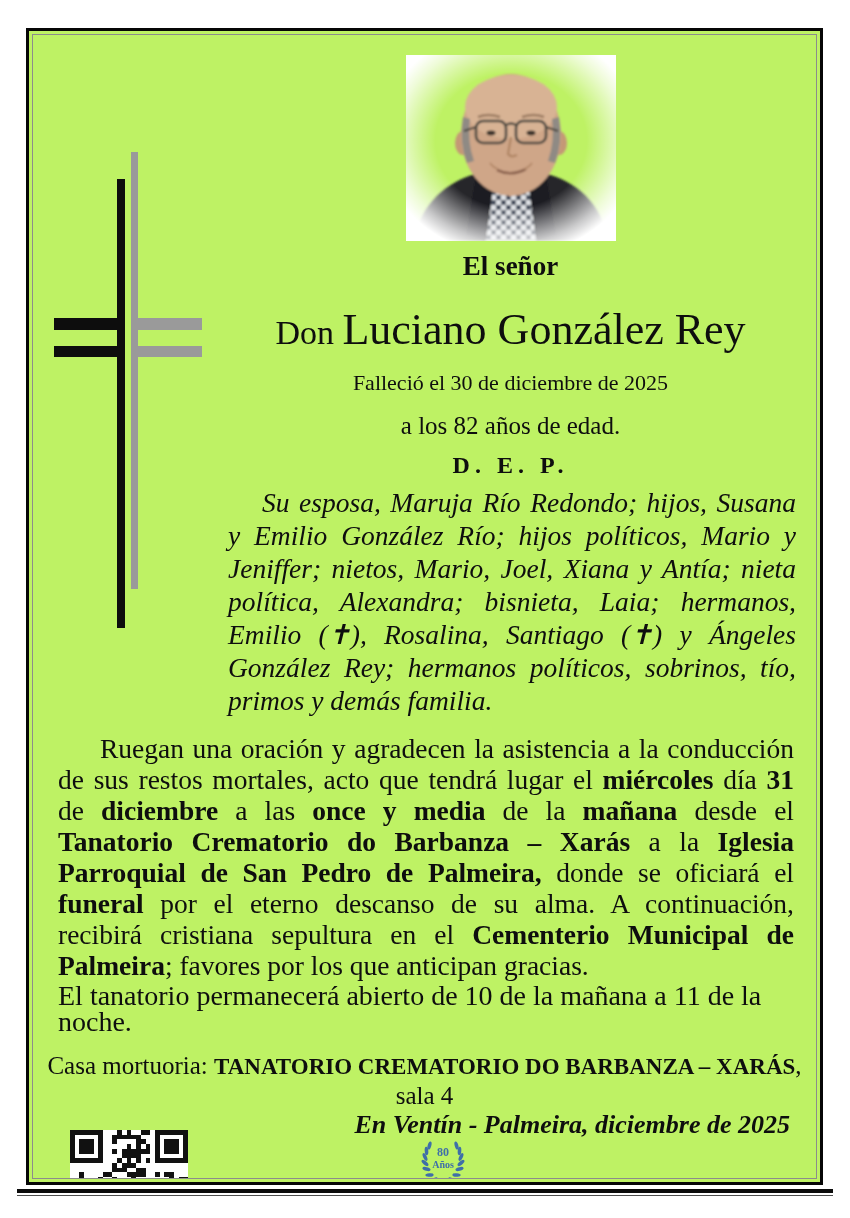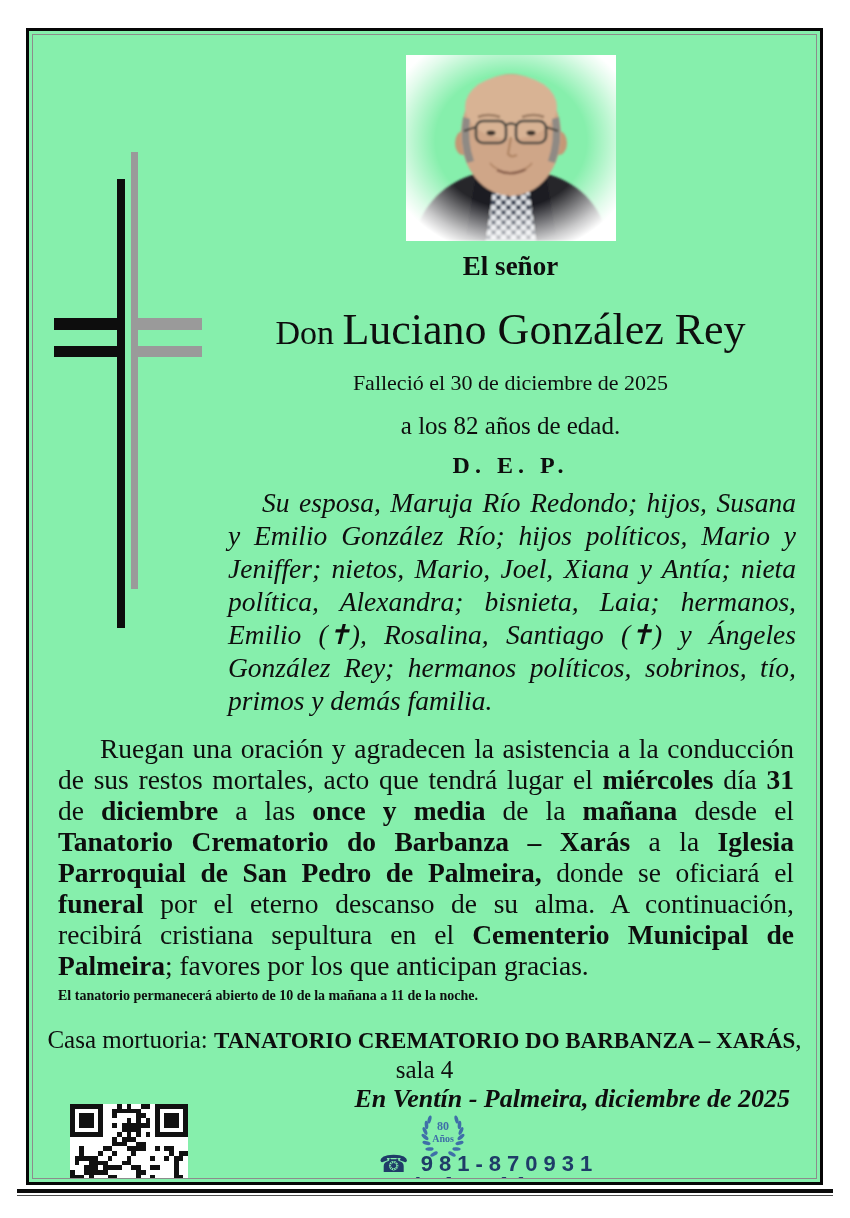--- a/index.html
+++ b/index.html
@@ -7,21 +7,21 @@
     --cross-gray:#9a9a9a; --cross-black:#0d0d0d;
     --border-black:#060606; --border-inner:#8c8c8c; --ink:#0e0e0e;
   }
   html,body{margin:0;padding:0;}
   body{width:850px;height:1218px;background:#ffffff;position:relative;
        font-family:"Liberation Serif","DejaVu Serif",serif;color:var(--ink);
        -webkit-font-smoothing:antialiased;}
   .page{position:absolute;inset:0;background:#fff;overflow:hidden;}
 
   .card{position:absolute;left:26px;top:28px;width:791px;height:1151px;
-        border:3px solid var(--border-black);background:#86efac;}
+        border:3px solid var(--border-black);background:#bef264;}
   .card-inner{position:absolute;left:3px;top:3px;right:3px;bottom:3px;
         border:1px solid var(--border-inner);pointer-events:none;}
   .content{position:absolute;left:8px;top:8px;right:8px;bottom:4px;overflow:hidden;}
 
   
   .cross-wrap{position:absolute;left:0;top:0;width:220px;height:640px;}
   .cross-bar{position:absolute;}
   .cv-gray {left:94px;top:113px;width:7px;height:437px;background:var(--cross-gray);}
   .cv-black{left:80px;top:140px;width:8px;height:449px;background:var(--cross-black);}
   .ch1-black{left:17px;top:279px;width:71px;height:12px;background:var(--cross-black);}
@@ -38,21 +38,21 @@
   .l-age{font-size:25px;line-height:29px;margin-top:13px;}
   .l-dep{font-size:24px;font-weight:bold;letter-spacing:5px;line-height:28px;margin-top:11px;}
 
   .family{margin:7px 16px 16px 191px;min-height:231px;
           font-size:27.5px;line-height:33px;font-weight:normal;font-style:italic;
           text-align:justify;text-indent:34px;}
   .announcement{margin:2px 18px 0 21px;min-height:248px;
           font-size:27.5px;line-height:31px;text-align:justify;text-indent:42px;}
   .announcement .b{font-weight:bold;}
 
-  .hours{font-size:14px;font-weight:bold;line-height:26px;margin:2px 0 0 21px;}
+  .hours{font-size:28px;font-weight:normal;line-height:26px;margin:2px 0 0 21px;}
   .webline{font-size:20px;line-height:25px;margin:3px 0 0 21px;}
   .webline a{color:var(--link-blue);text-decoration:underline;font-weight:bold;}
   .casa{font-size:25px;line-height:29px;margin-top:16px;text-align:center;}
   .casa .casa-value{font-weight:bold;font-size:23px;}
   .ventin{font-size:26px;font-weight:bold;font-style:italic;line-height:30px;
           margin:0 22px 0 0;text-align:right;}
 
   .footer-zone{position:relative;height:124px;}
   .qr{position:absolute;left:33px;top:-10px;width:118px;height:118px;}
   .wreath{position:absolute;left:377px;top:-5px;}

